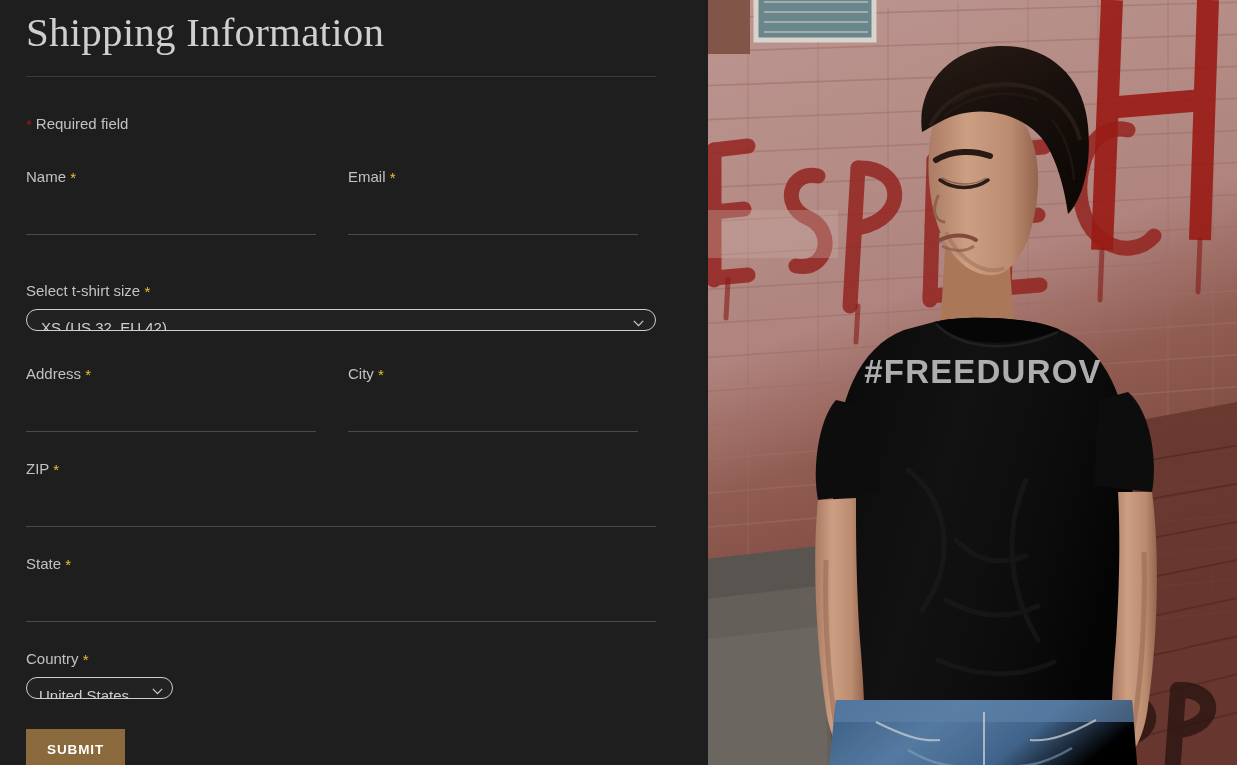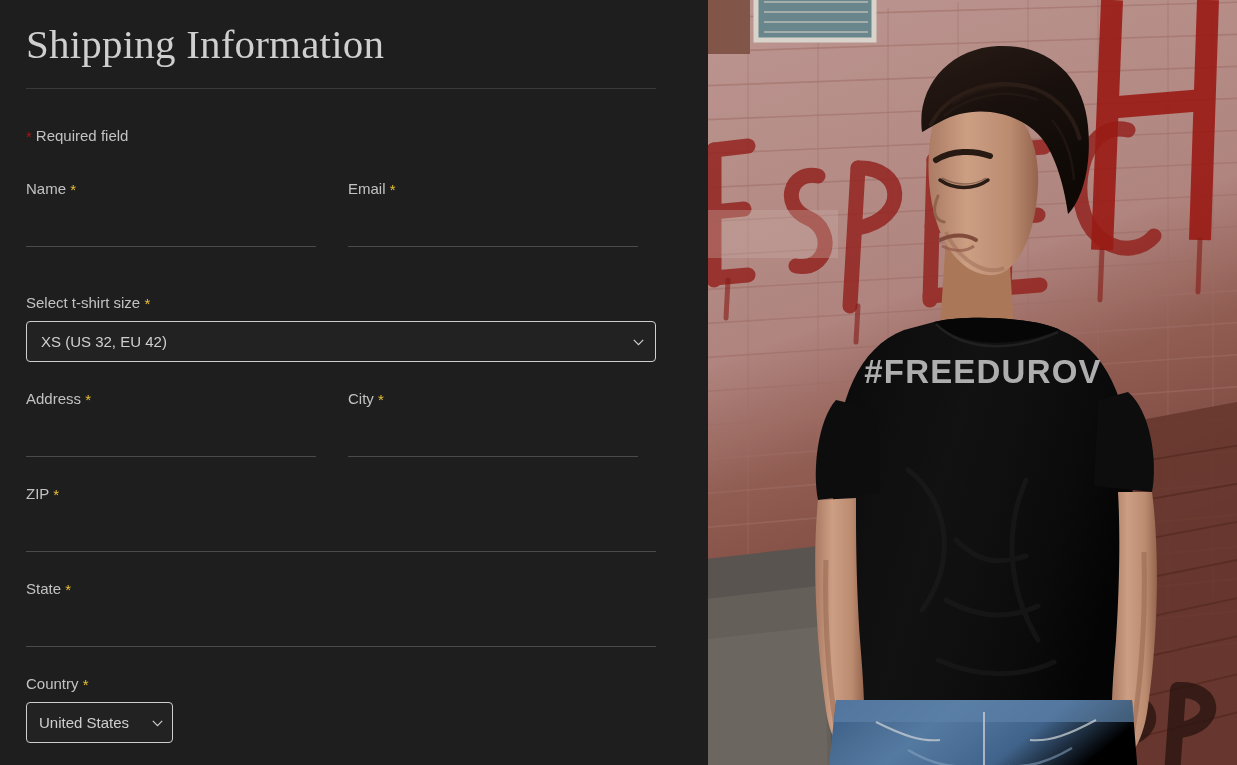--- a/index.html
+++ b/index.html
@@ -22,21 +22,21 @@
     height: 765px;
     display: flex;
   }
 
   
   .form-panel {
     position: relative;
     width: 708px;
     height: 765px;
     background: #1e1e1e;
-    padding: 12px 26px;
+    padding: 0 26px;
     flex: 0 0 708px;
   }
 
   .page-title {
     font-family: "Liberation Serif", serif;
     font-size: 41px;
     font-weight: 400;
     line-height: 1.0;
     color: #cfcfcf;
     letter-spacing: 0.2px;
@@ -116,25 +116,25 @@
     margin-top: 10px;
   }
   .select-box {
     appearance: none;
     -webkit-appearance: none;
     background: #222222;
     border: 1px solid #cfcfcf;
     color: #cfcfcf;
     font-family: "Liberation Sans", sans-serif;
     font-size: 15px;
-    height: 41px;
+    height: 22px;
     line-height: 36px;
     padding: 0 34px 0 14px;
     outline: none;
-    border-radius: 4px;
+    border-radius: 12px;
   }
   .select-size { width: 630px; }
   .select-country { width: 147px; padding: 0 28px 0 12px; }
 
   .chevron-icon {
     position: absolute;
     top: 50%;
     right: 12px;
     margin-top: -3px;
     width: 11px;

